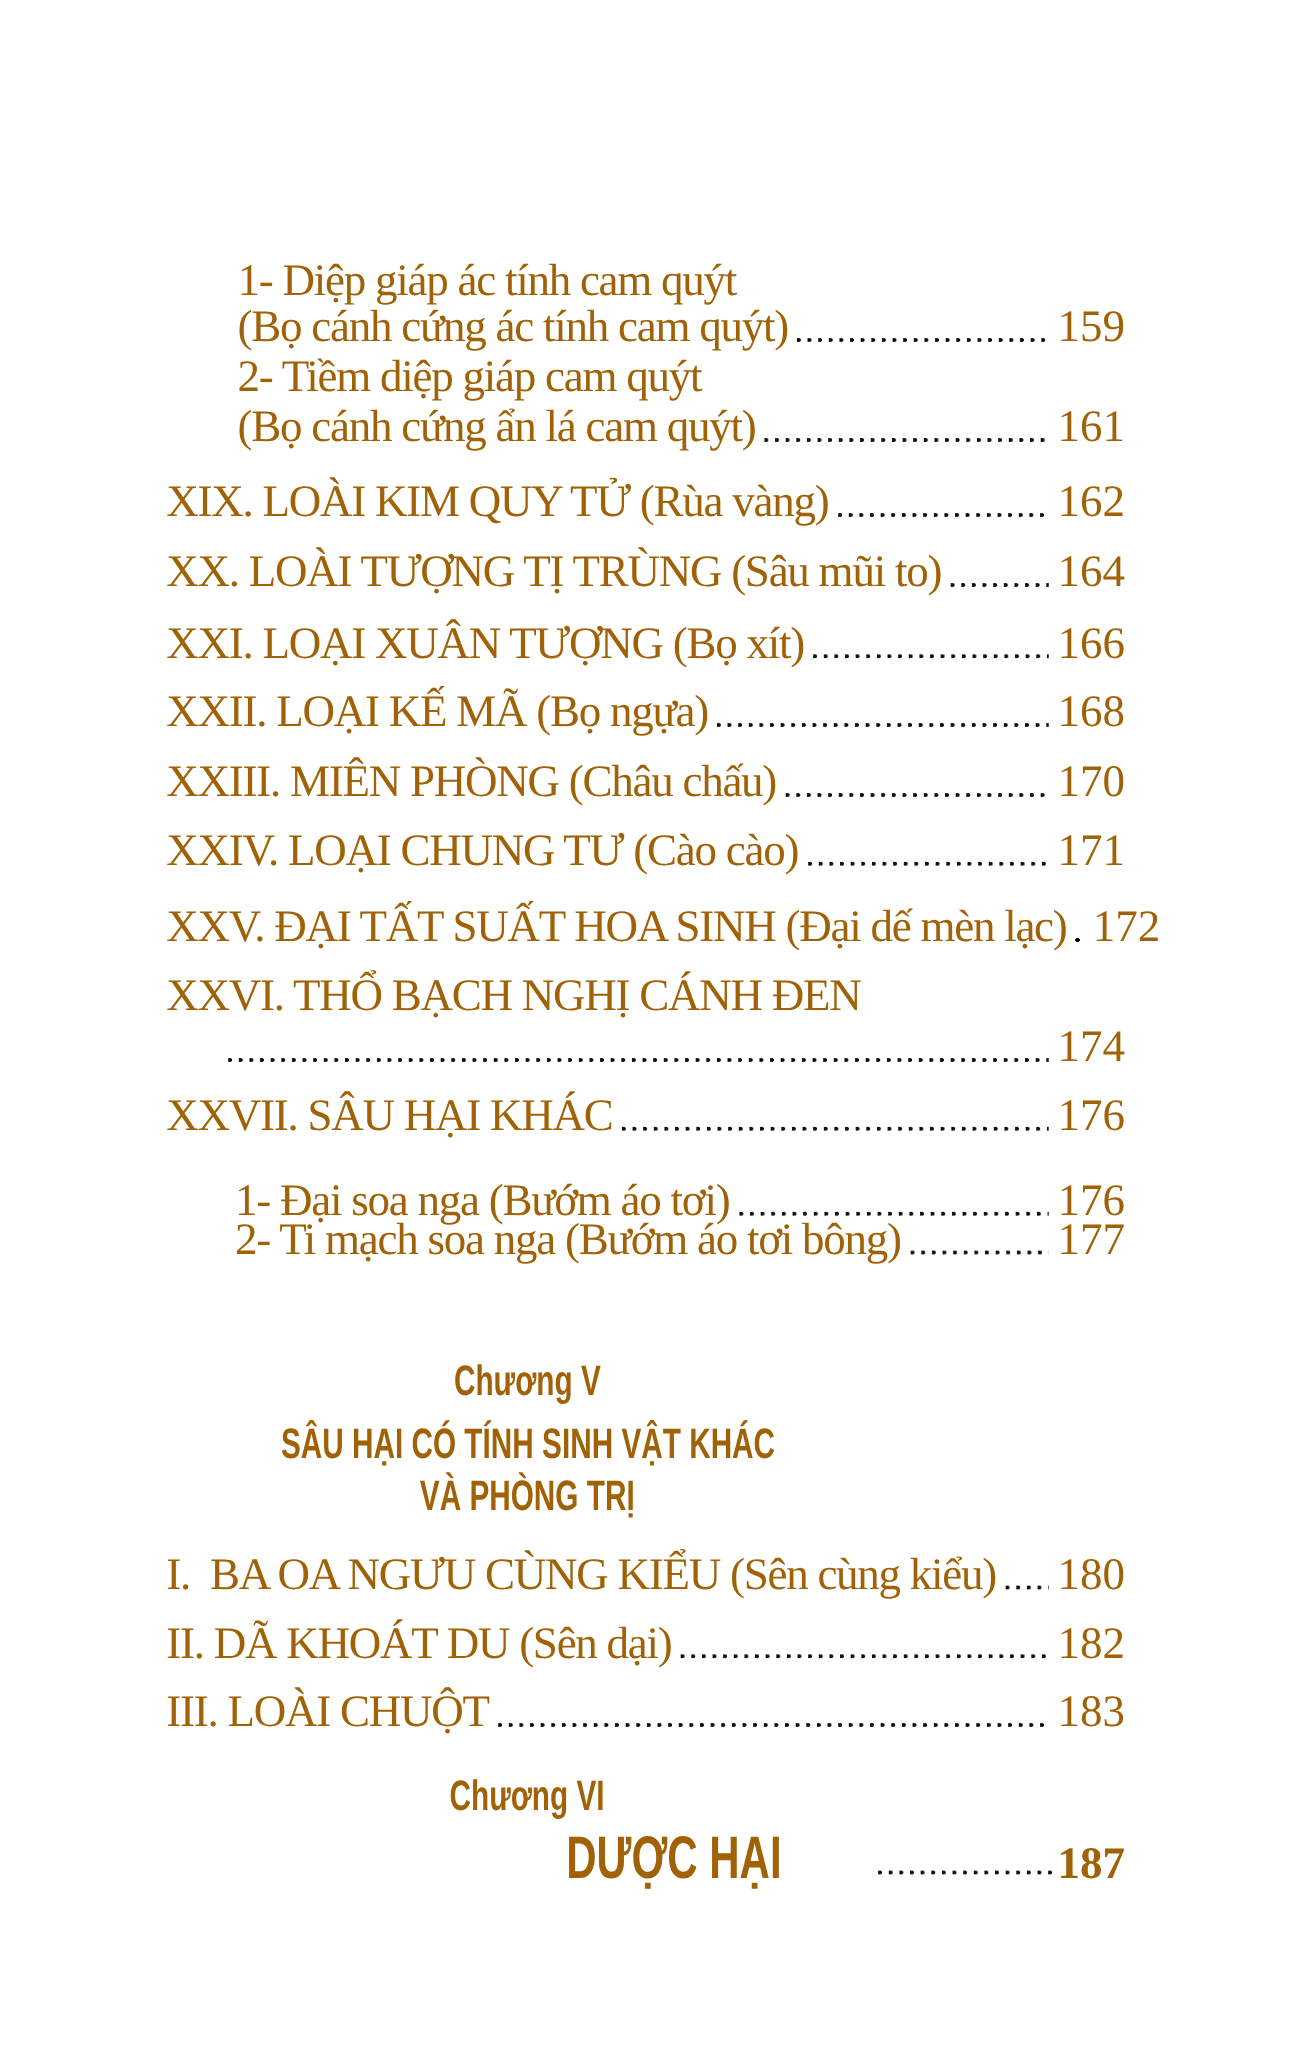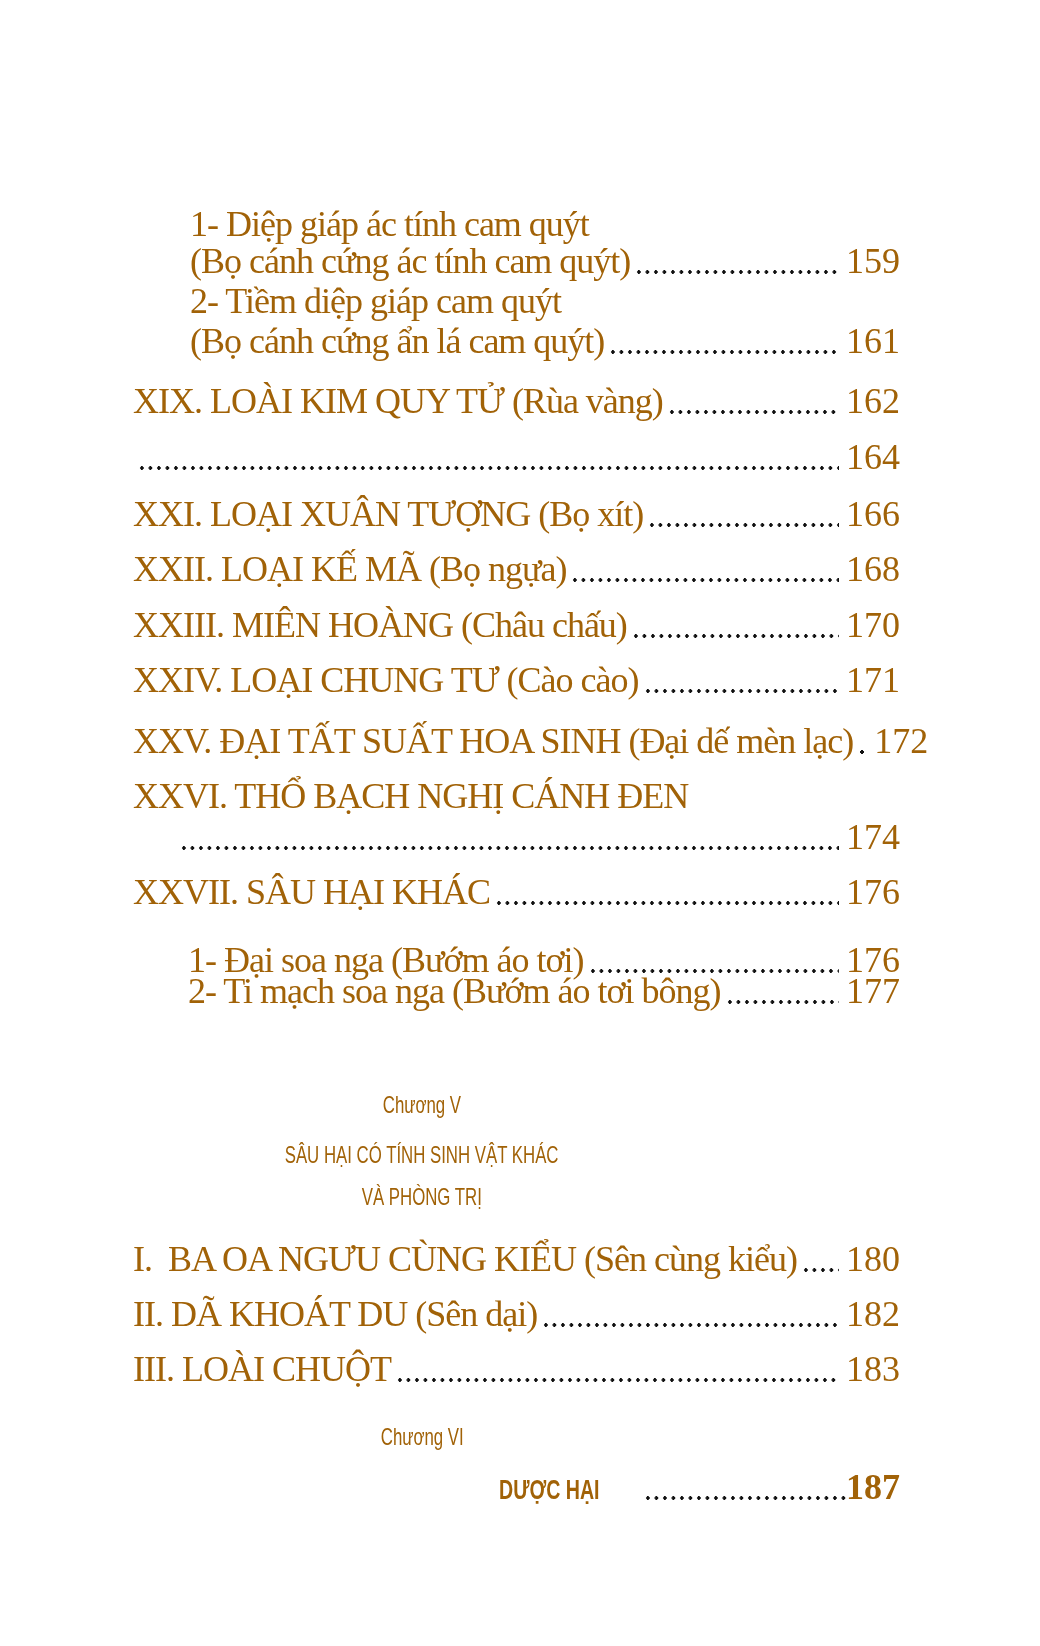--- a/index.html
+++ b/index.html
@@ -38,41 +38,40 @@
     flex: 0 0 auto;
     letter-spacing: 0;
   }
   
   .chapter {
     position: absolute;
     left: 0;
     width: 844px;
     text-align: center;
     font-family: "Liberation Sans", "DejaVu Sans", sans-serif;
-    font-weight: normal;
-    font-size: 24px;
+    font-weight: bold;
+    font-size: 34px;
     line-height: 40px;
     letter-spacing: 0;
     white-space: nowrap;
   }
   .chapter .cx {
     display: inline-block;
     transform: scaleX(0.70);
     transform-origin: center bottom;
   }
   
   .row.ch6 { right: 140px; }
   .t6wrap {
     flex: 0 0 122px;
     overflow: visible;
     font-family: "Liberation Sans", "DejaVu Sans", sans-serif;
     font-weight: bold;
-    font-size: 28px;
+    font-size: 48px;
     letter-spacing: 0;
-    margin-left: 46px;
   }
   .t6 {
     display: inline-block;
     white-space: nowrap;
     transform: scaleX(0.70);
     transform-origin: left bottom;
   }
   .ch6 .dots { margin-left: 2px; margin-right: 0; }
   .ch6 .p { font-family: "Liberation Serif", "DejaVu Serif", serif; font-weight: bold; }
 </style>
@@ -97,35 +96,36 @@
     <span class="dots"></span>
     <span class="p">161</span>
   </div>
 
   <div class="row dotted" style="top:381px;left:133px">
     <span class="t">XIX. LOÀI KIM QUY TỬ (Rùa vàng)</span>
     <span class="dots"></span>
     <span class="p">162</span>
   </div>
   <div class="row dotted" style="top:437px;left:133px">
+    <span class="t">XX. LOÀI TƯỢNG TỊ TRÙNG (Sâu mũi to)</span>
     <span class="dots"></span>
     <span class="p">164</span>
   </div>
   <div class="row dotted" style="top:494px;left:133px">
     <span class="t">XXI. LOẠI XUÂN TƯỢNG (Bọ xít)</span>
     <span class="dots"></span>
     <span class="p">166</span>
   </div>
   <div class="row dotted" style="top:549px;left:133px">
     <span class="t">XXII. LOẠI KẾ MÃ (Bọ ngựa)</span>
     <span class="dots"></span>
     <span class="p">168</span>
   </div>
   <div class="row dotted" style="top:605px;left:133px">
-    <span class="t">XXIII. MIÊN HOÀNG (Châu chấu)</span>
+    <span class="t">XXIII. MIÊN PHÒNG (Châu chấu)</span>
     <span class="dots"></span>
     <span class="p">170</span>
   </div>
   <div class="row dotted" style="top:660px;left:133px">
     <span class="t">XXIV. LOẠI CHUNG TƯ (Cào cào)</span>
     <span class="dots"></span>
     <span class="p">171</span>
   </div>
   <div class="row dotted" style="top:721px;left:133px">
     <span class="t">XXV. ĐẠI TẤT SUẤT HOA SINH (Đại dế mèn lạc)</span>

